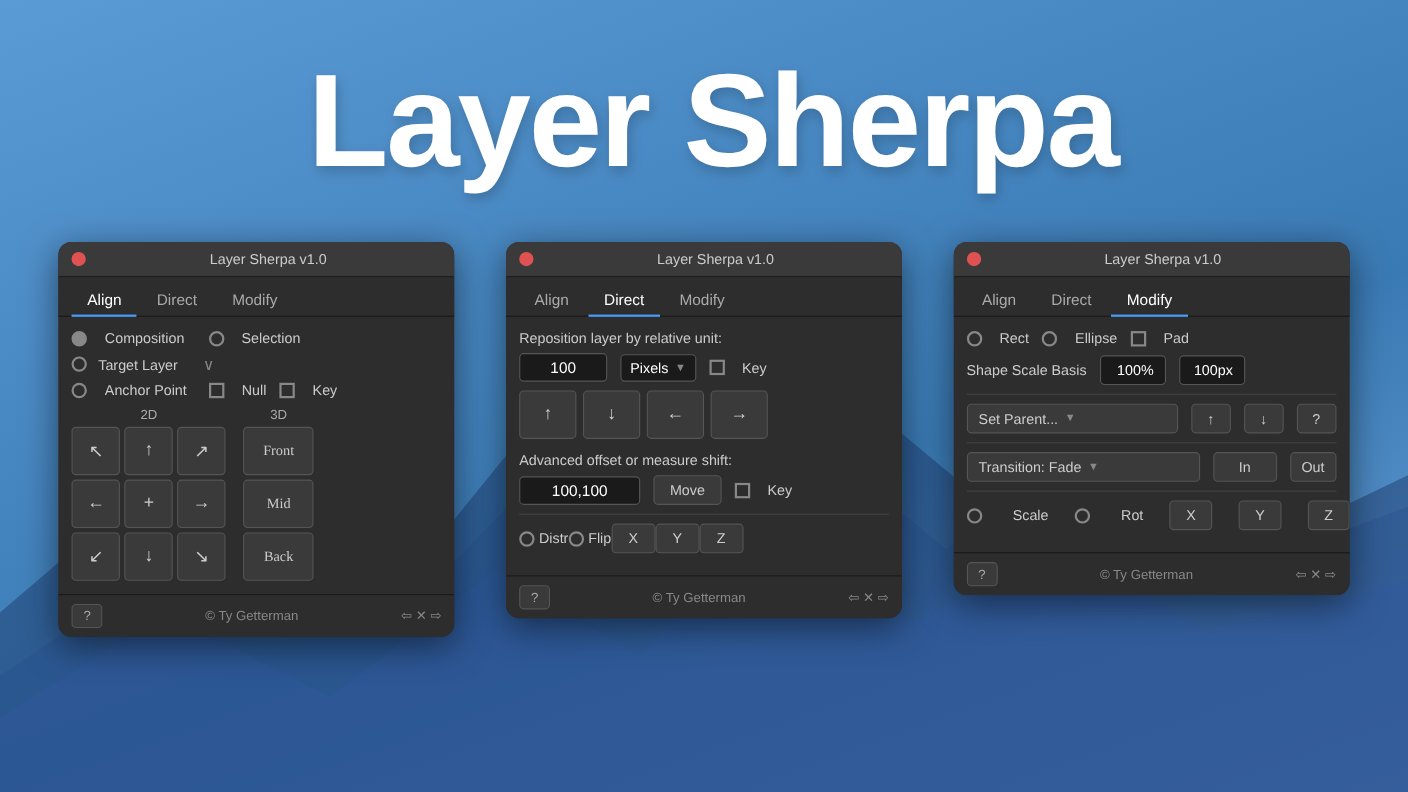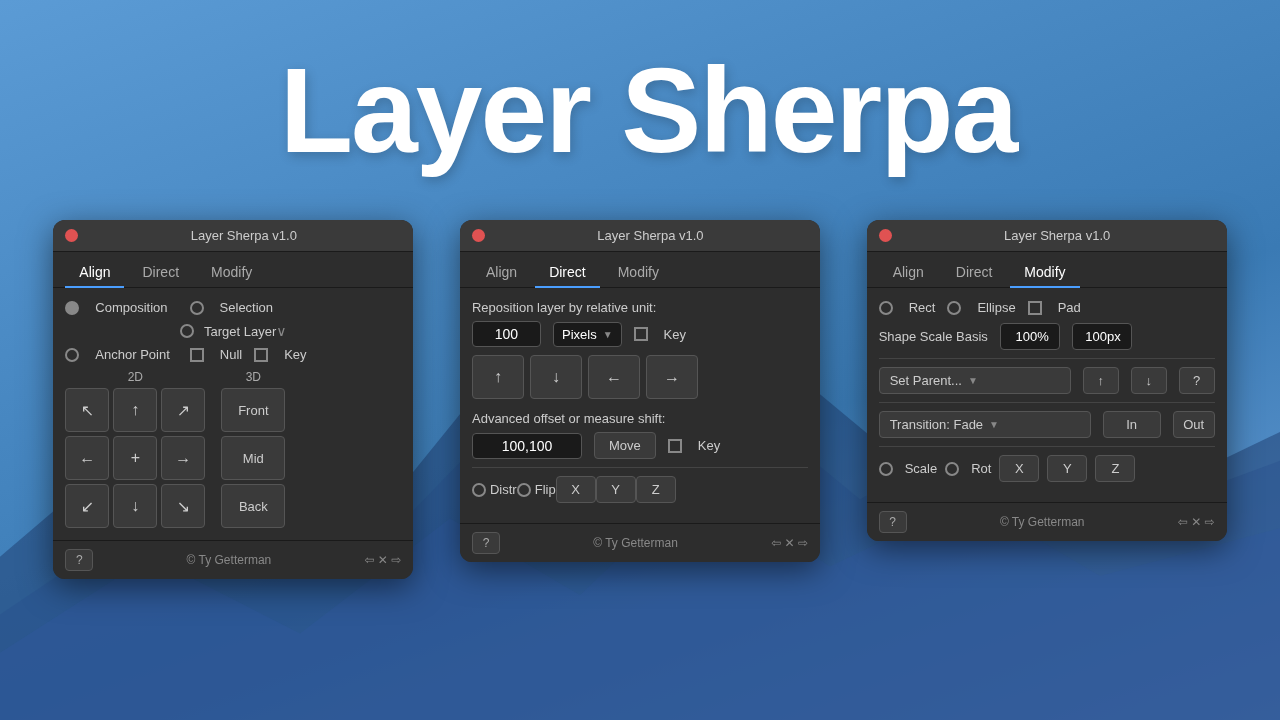--- a/index.html
+++ b/index.html
@@ -168,20 +168,21 @@
       border: 1px solid #555;
       border-radius: 4px;
       color: #cccccc;
       font-size: 13px;
       display: flex;
       align-items: center;
       justify-content: center;
       cursor: pointer;
       width: 64px;
       height: 44px;
+      font-family: Liberation Serif, serif;
     }
     .grids-row {
       display: flex;
       gap: 16px;
       align-items: flex-start;
     }
     .grid-section-label {
       text-align: center;
       color: #aaa;
       font-size: 12px;
@@ -293,22 +294,23 @@
     }
     .divider {
       height: 1px;
       background: #444;
       margin: 8px 0;
     }
     
     .target-layer-row {
       display: flex;
       align-items: center;
-      justify-content: center;
+      justify-content: flex-start;
       margin-bottom: 8px;
+      gap: 23px;
     }
   </style>
 </head>
 <body>
 
 <svg class="bg-mountains" viewBox="0 0 1280 450" preserveAspectRatio="none" xmlns="http://www.w3.org/2000/svg">
   <polygon points="0,450 0,280 180,120 360,260 500,80 650,200 750,50 900,180 1050,90 1180,200 1280,150 1280,450" fill="rgba(30,60,110,0.5)"></polygon>
   <polygon points="0,450 0,340 200,200 350,300 480,160 600,260 720,100 860,220 1000,140 1150,230 1280,180 1280,450" fill="rgba(40,80,140,0.4)"></polygon>
   <polygon points="0,450 0,380 150,280 300,360 450,240 580,320 700,200 830,290 970,220 1100,300 1280,250 1280,450" fill="rgba(50,90,160,0.35)"></polygon>
 </svg>
@@ -395,21 +397,21 @@
     <div class="panel-tabs">
       <div class="tab">Align</div>
       <div class="tab active">Direct</div>
       <div class="tab">Modify</div>
     </div>
     <div class="panel-content">
 
       <div class="section-label">Reposition layer by relative unit:</div>
 
       <div class="row">
-        <div class="input-dark" style="width:69px">100</div>
+        <div class="input-dark" style="width:80px">100</div>
         <div class="select-dark">
           <span>Pixels</span>
           <span class="chevron">▼</span>
         </div>
         <span class="checkbox-sq"></span>
         <span class="row-label">Key</span>
       </div>
 
       <div class="row" style="gap:6px;margin-bottom:12px">
         <div class="arrow-btn">↑</div>
@@ -487,21 +489,21 @@
       <div class="row">
         <div class="dropdown-btn">
           <span>Transition: Fade</span>
           <span class="chevron">▼</span>
         </div>
         <div class="mod-btn" style="width:58px">In</div>
         <div class="mod-btn" style="width:42px">Out</div>
       </div>
       <div class="divider"></div>
 
-      <div class="row" style="gap:8px">
+      <div class="row" style="gap:24px">
         <span class="radio-circle"></span>
         <span class="row-label">Scale</span>
         <span class="radio-circle"></span>
         <span class="row-label">Rot</span>
         <div class="mod-btn" style="width:40px">X</div>
         <div class="mod-btn" style="width:40px">Y</div>
         <div class="mod-btn" style="width:40px">Z</div>
       </div>
     </div>
     <div class="panel-footer">

